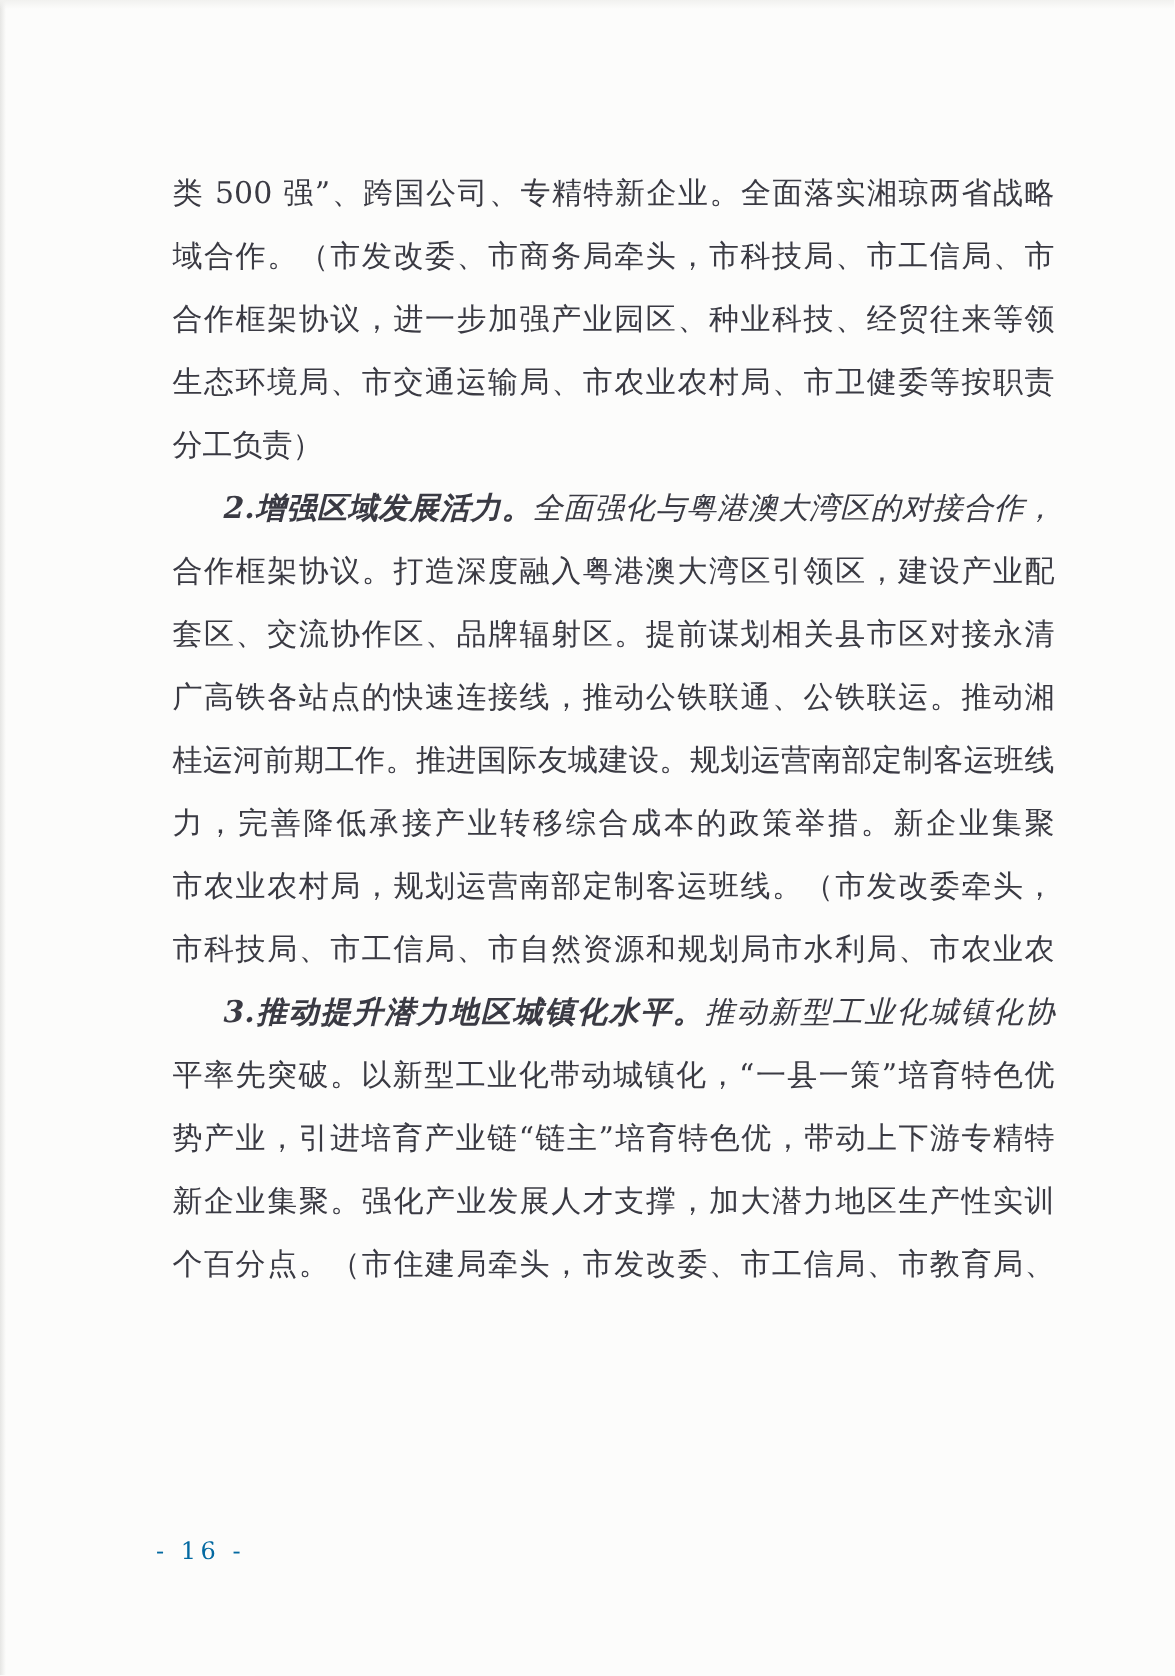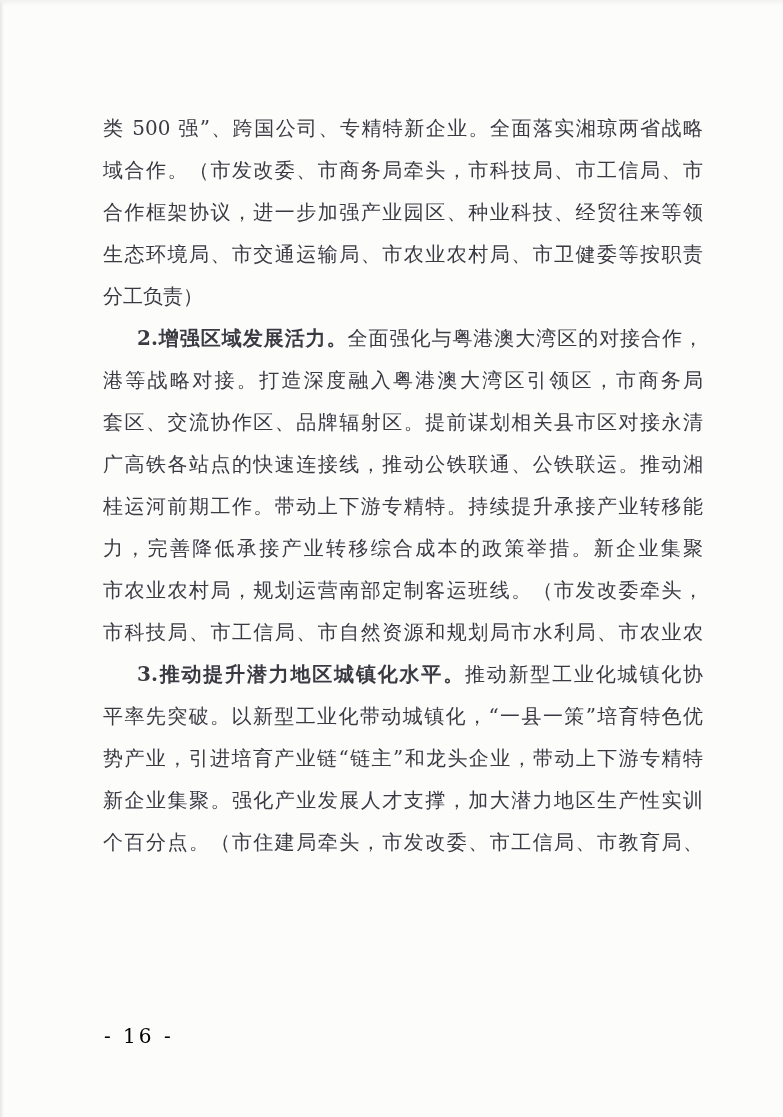--- a/index.html
+++ b/index.html
@@ -33,61 +33,62 @@
     position: absolute;
     left: 103px; top: 107px;
     width: 600px;
   }
   .line {
     height: 42px;
     line-height: 42px;
     font-size: 20px;
     text-align: justify;
     text-justify: inter-character;
+    margin-left: 12px;
   }
   .just { text-align-last: justify; }
-  .indent { text-indent: 34px; }
+  .indent { text-indent: 34px; font-style: italic; }
   .lead { font-weight: bold; }
   .page-number {
     position: absolute;
     left: 104px; top: 1024px;
-    font-size: 20px;
+    font-size: 16px;
     letter-spacing: 3px;
-    color: #000000;
+    color: #0369a1;
   }
 </style>
 </head>
 <body>
 
 <div class="page">
   <div class="text-block">
 
     <div class="para">
       <div class="line just">类 500 强”、跨国公司、专精特新企业。全面落实湘琼两省战略</div>
       <div class="line just">域合作。（市发改委、市商务局牵头，市科技局、市工信局、市</div>
       <div class="line just">合作框架协议，进一步加强产业园区、种业科技、经贸往来等领</div>
       <div class="line just">生态环境局、市交通运输局、市农业农村局、市卫健委等按职责</div>
       <div class="line">分工负责）</div>
     </div>
 
     <div class="para">
       <div class="line just indent"><b class="lead">2.增强区域发展活力。</b><span>全面强化与粤港澳大湾区的对接合作，</span></div>
-      <div class="line just">港等战略对接。打造深度融入粤港澳大湾区引领区，市商务局</div>
+      <div class="line just">合作框架协议。打造深度融入粤港澳大湾区引领区，建设产业配</div>
       <div class="line just">套区、交流协作区、品牌辐射区。提前谋划相关县市区对接永清</div>
       <div class="line just">广高铁各站点的快速连接线，推动公铁联通、公铁联运。推动湘</div>
-      <div class="line just">桂运河前期工作。带动上下游专精特。持续提升承接产业转移能</div>
+      <div class="line just">桂运河前期工作。推进国际友城建设。规划运营南部定制客运班线</div>
       <div class="line just">力，完善降低承接产业转移综合成本的政策举措。新企业集聚</div>
       <div class="line just">市农业农村局，规划运营南部定制客运班线。（市发改委牵头，</div>
       <div class="line just">市科技局、市工信局、市自然资源和规划局市水利局、市农业农</div>
     </div>
 
     <div class="para">
       <div class="line just indent"><b class="lead">3.推动提升潜力地区城镇化水平。</b><span>推动新型工业化城镇化协</span></div>
       <div class="line just">平率先突破。以新型工业化带动城镇化，“一县一策”培育特色优</div>
-      <div class="line just">势产业，引进培育产业链“链主”和龙头企业，带动上下游专精特</div>
+      <div class="line just">势产业，引进培育产业链“链主”培育特色优，带动上下游专精特</div>
       <div class="line just">新企业集聚。强化产业发展人才支撑，加大潜力地区生产性实训</div>
       <div class="line just">个百分点。（市住建局牵头，市发改委、市工信局、市教育局、</div>
     </div>
 
   </div>
 
   <div class="page-number">- 16 -</div>
 </div>
 
 </body></html>

